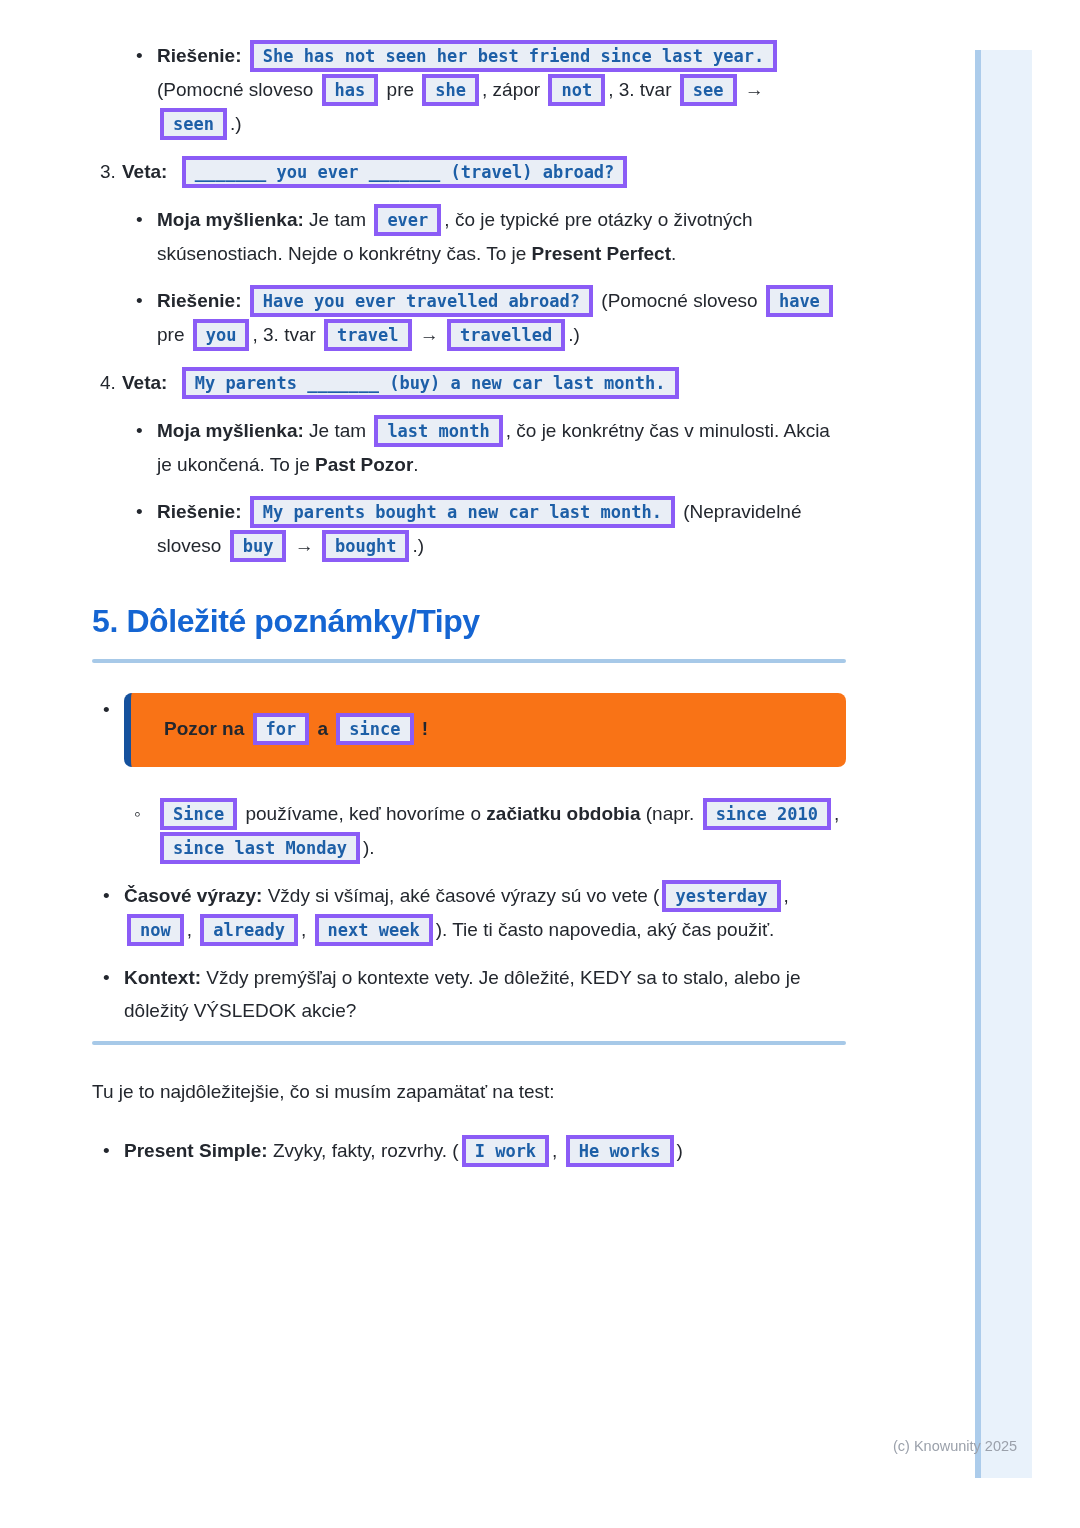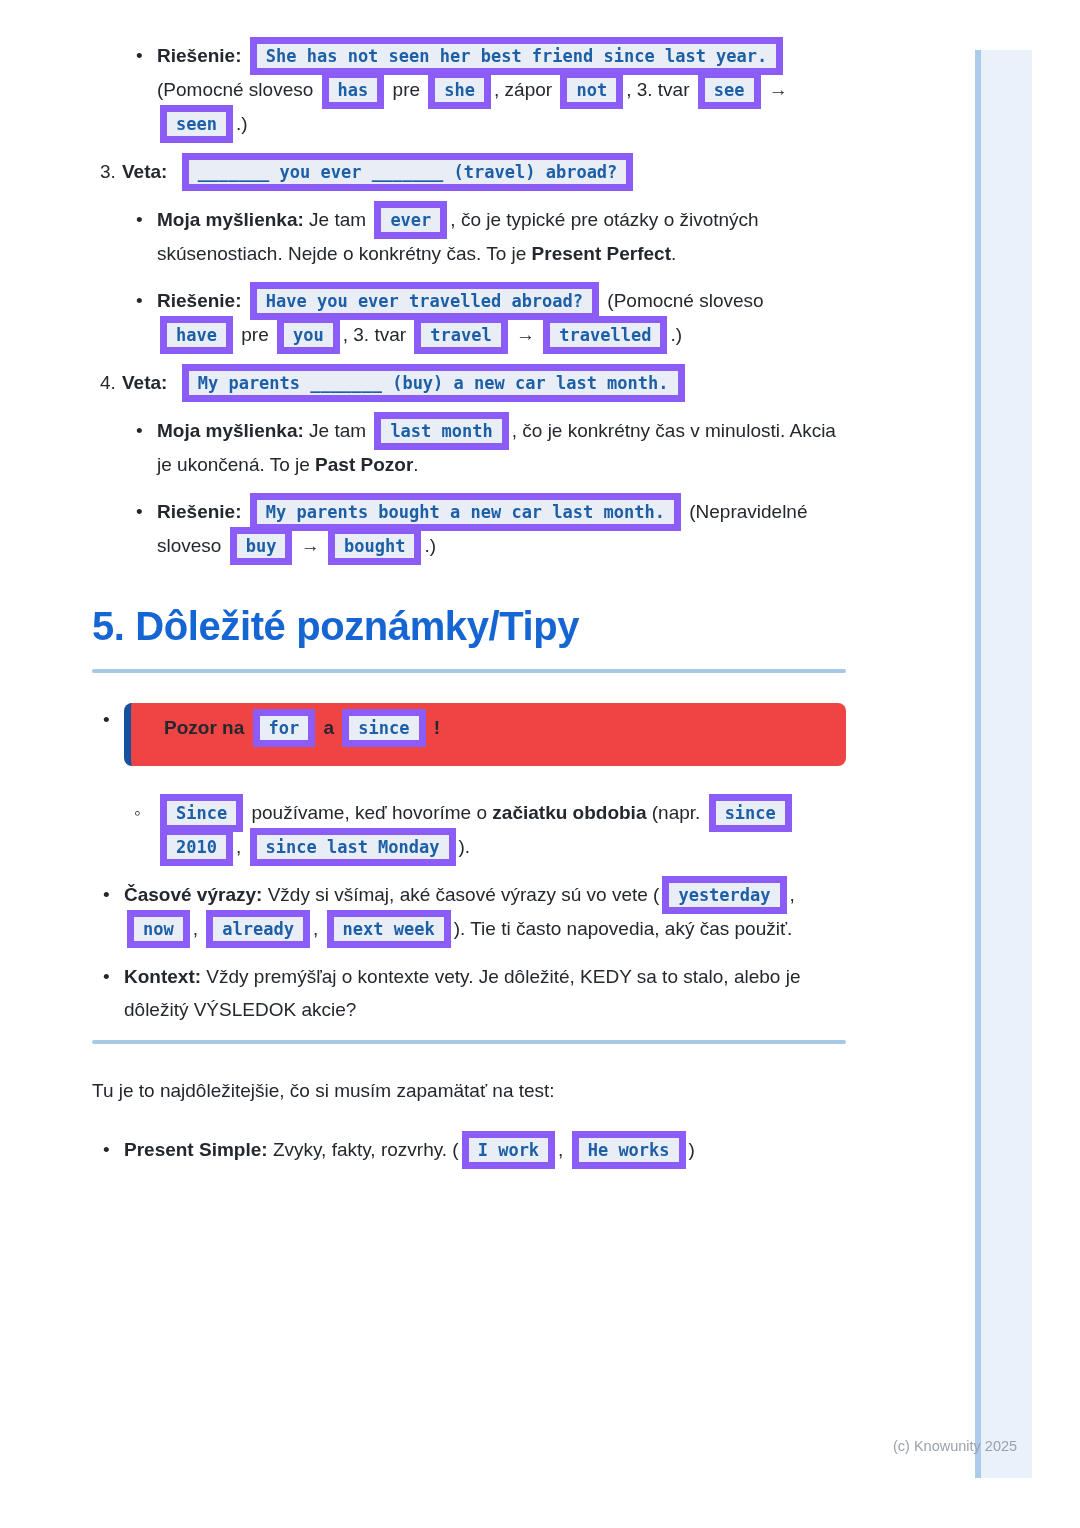--- a/index.html
+++ b/index.html
@@ -25,36 +25,36 @@
   .l1 .marker{width:21px;margin-left:11px;}
   .l2 .marker{width:21px;margin-left:44px;}
   .circ .marker{width:23px;margin-left:42px;}
   .disc .marker::before{content:"\2022";}
   .circ .marker::before{content:"\25E6";font-weight:bold;}
   .num{flex:0 0 auto;width:22px;margin-left:8px;}
   .body{flex:1;min-width:0;}
   strong{font-weight:bold;}
   em{font-style:italic;}
   .chip{
-    background:#e9eef6;border:7px solid #8b5cf6;border-radius:0;
+    background:#e9eef6;border:4px solid #8b5cf6;border-radius:0;
     padding:2px 9px;margin:0 3px;
     font-family:"DejaVu Sans Mono",monospace;font-weight:bold;
     font-size:17px;color:#1d5fa7;
     box-decoration-break:clone;-webkit-box-decoration-break:clone;
   }
   .veta-label{margin-right:6px;}
   h2.section{
-    color:#1565d2;font-size:40px;line-height:1.25;font-weight:bold;
+    color:#1565d2;font-size:32px;line-height:1.25;font-weight:bold;
     margin:38px 0 18px 0;letter-spacing:-0.4px;
   }
   .rule{height:4px;background:#a7c9e8;margin:0 0 30px 0;border-radius:2px;}
   .callout-row{margin-bottom:30px;}
   .callout{
-    flex:1;background:#ef4444;border-left:7px solid #15519d;
-    border-radius:8px;padding:8px 20px 21px 33px;
+    flex:1;background:#f97316;border-left:7px solid #15519d;
+    border-radius:8px;padding:19px 20px 21px 33px;
   }
   .intro{margin:11px 0 26px 0;}
 </style>
 </head>
 <body>
 
 <div class="side-strip"></div>
 <div class="footer">(c) Knowunity 2025</div>
 
 <main class="content">

